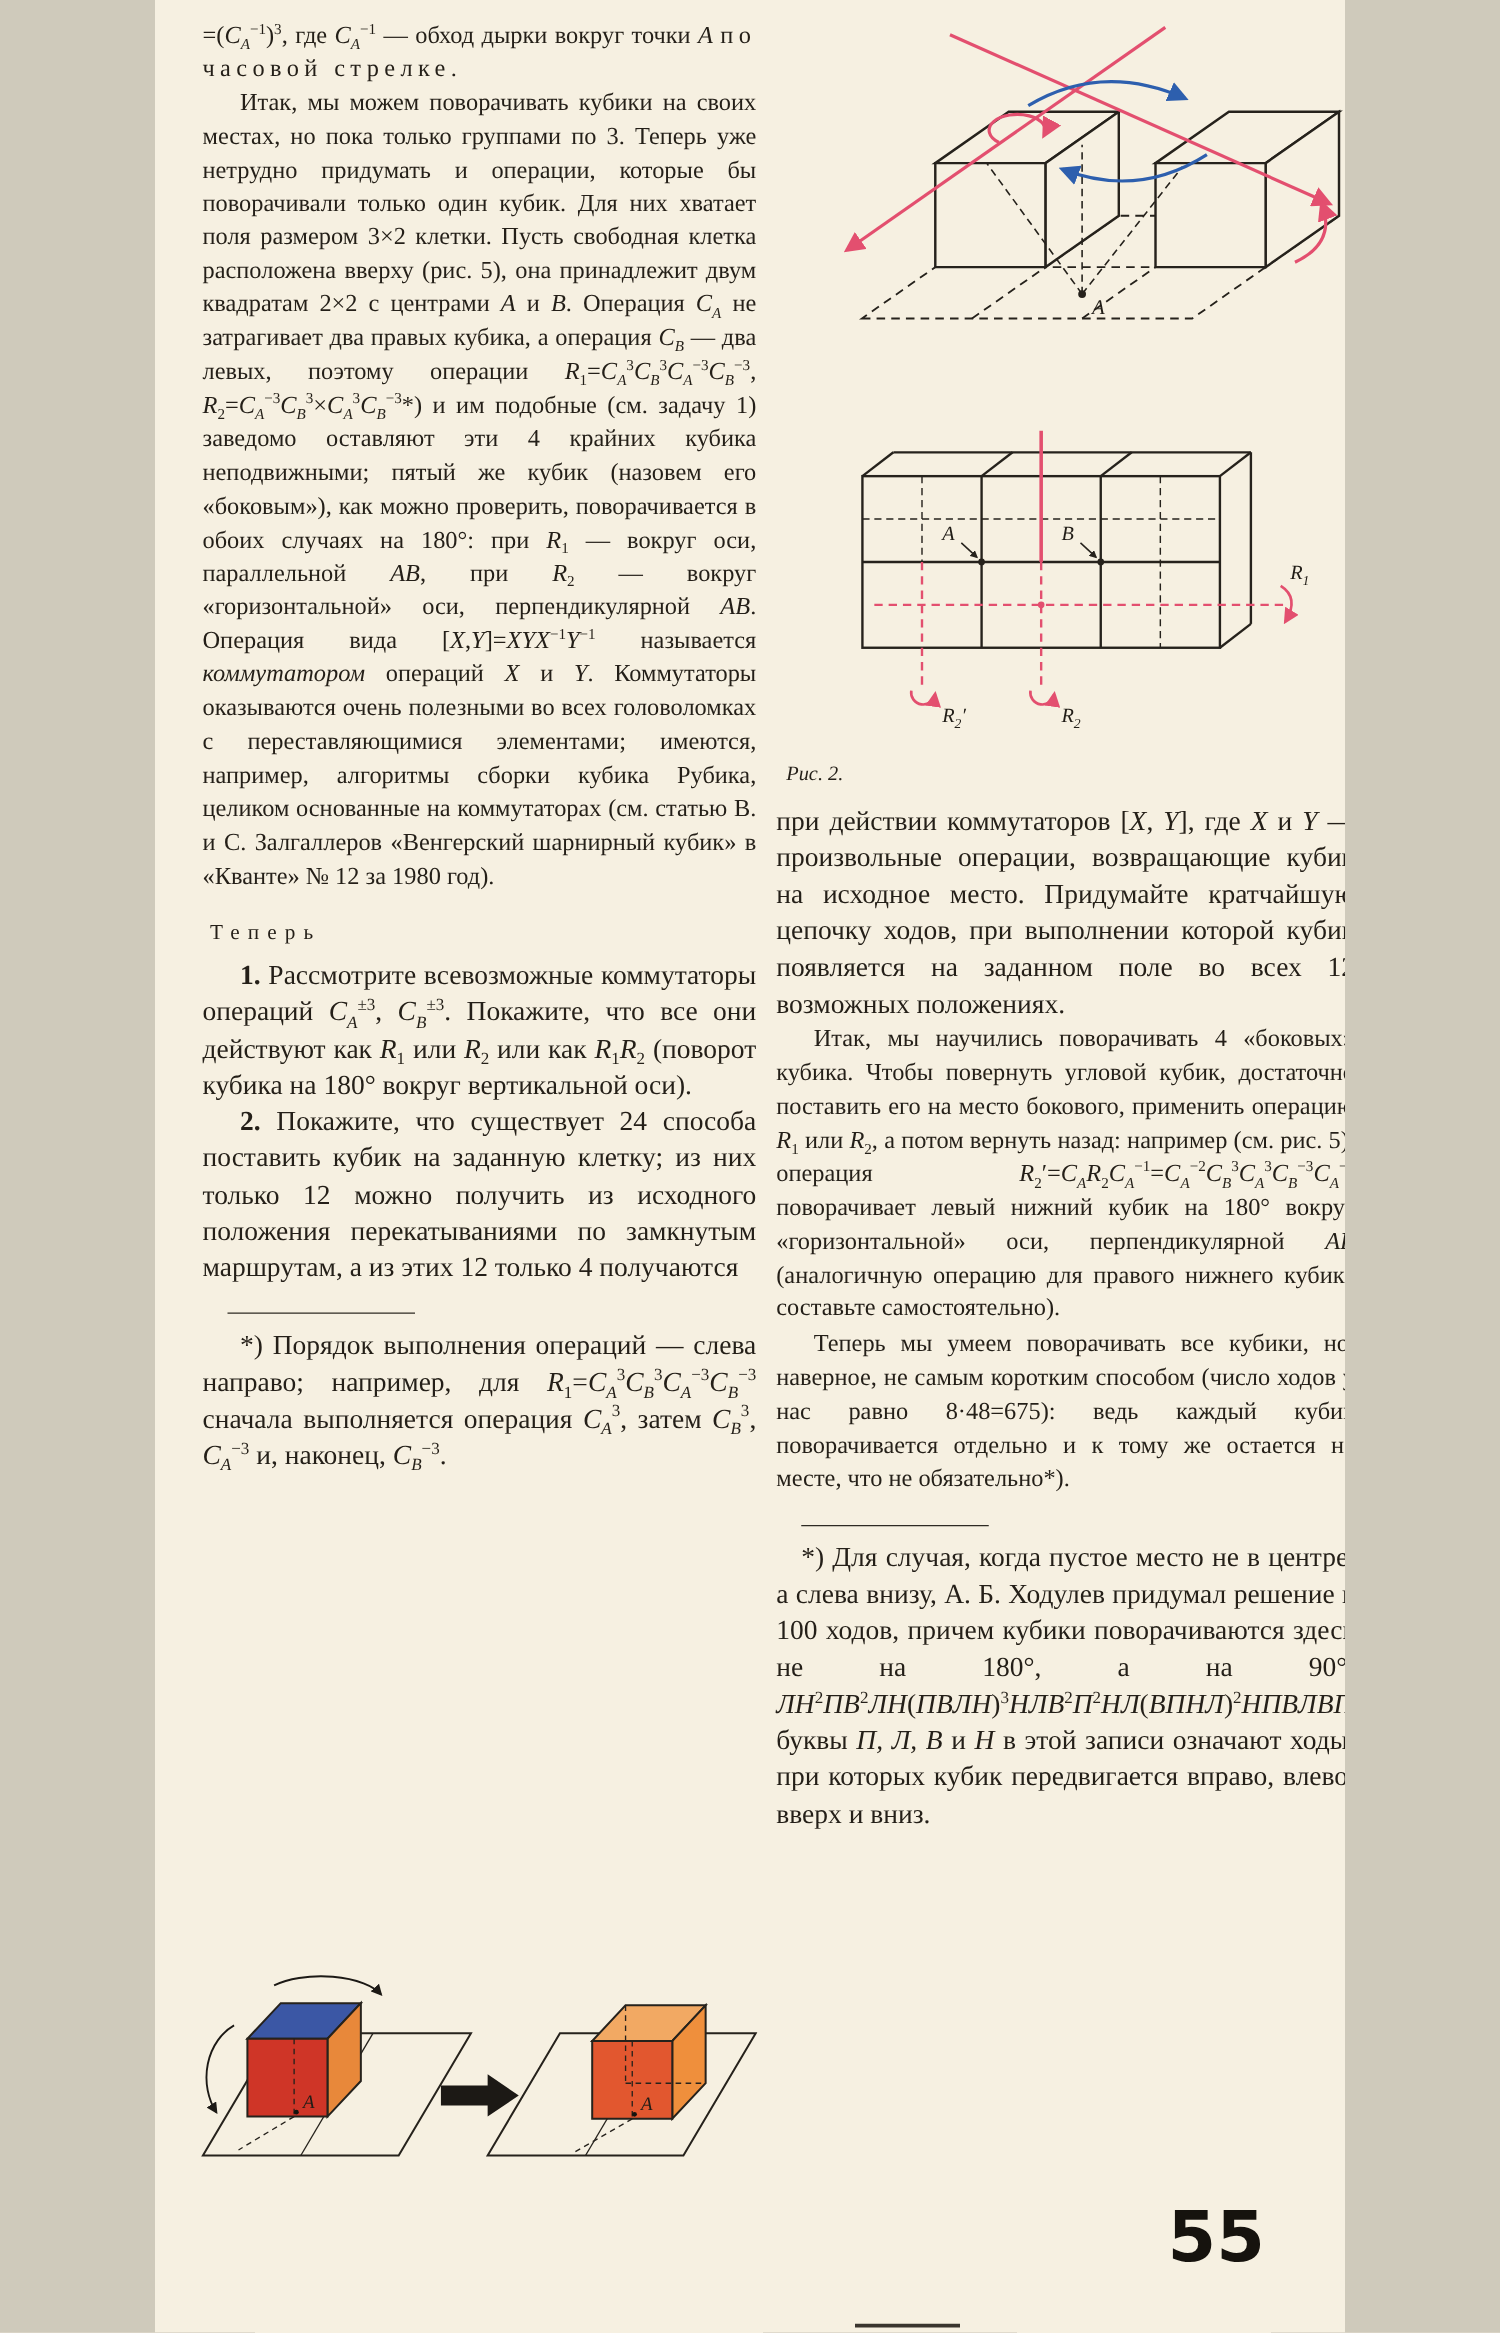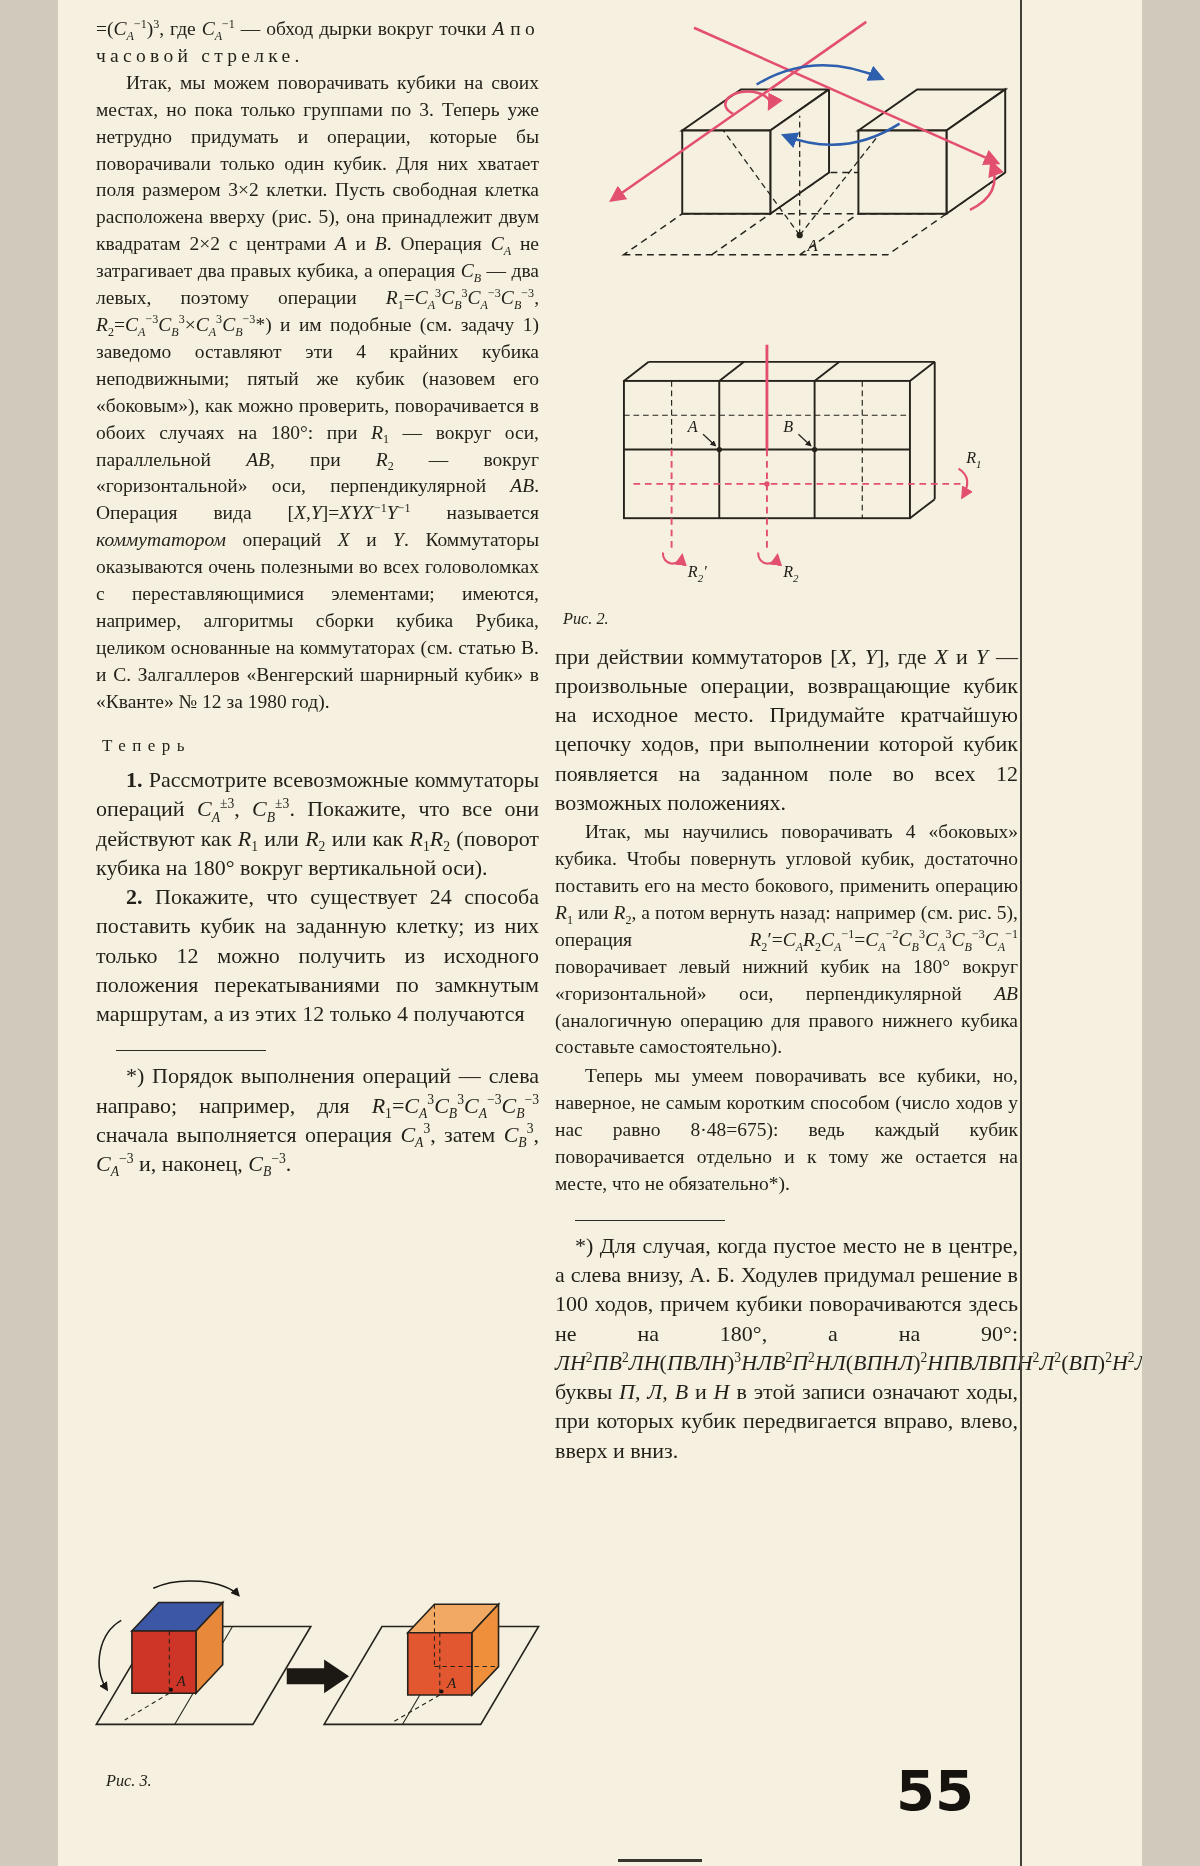--- a/index.html
+++ b/index.html
@@ -1,18 +1,18 @@
 <!DOCTYPE html>
 <html lang="ru"><head>
 <meta charset="utf-8">
 <style>
   * { margin:0; padding:0; box-sizing:border-box; }
   html,body { background:#cfcabb; }
   .page {
-    position:relative; width:1084px; height:1866px; margin:0 auto;
+    position:relative; width:952px; height:1866px; margin:0 auto;
     background:#f6f0e1; color:#241f18; overflow:hidden;
     font-family:"Liberation Serif", serif;
   }
   .col { position:absolute; text-align:justify; }
   .col-left  { left:38px;  top:16px; width:443px; }
   .col-right { left:497px; top:6px;  width:463px; }
 
   .bodytext { font-size:19.5px; line-height:1.38; }
   .bodytext p { text-indent:30px; margin:0; }
   p.noindent { text-indent:0 !important; }
@@ -29,21 +29,21 @@
   sub, sup { font-size:0.62em; line-height:0; position:relative; }
   i { font-style:italic; }
 
   .caption { font-style:italic; font-size:16.3px; line-height:1.33; margin-top:9px; text-align:justify; }
   .fig5caption { margin:4px 0 12px 8px; }
 
   .fig5wrap { margin:16px 0 0 26px; }
   .rc-body p { margin-top:2px; }
 
   .pagenum {
-    position:absolute; left:824px; top:1758px; width:92px; text-align:right;
+    position:absolute; left:796px; top:1758px; width:92px; text-align:right;
     font-family:"DejaVu Sans", sans-serif; font-weight:bold; font-size:56px; color:#16130e;
   }
   .vrule { position:absolute; left:962px; top:0; width:2px; height:1866px; background:#45403a; }
   .bottom-mark { position:absolute; left:560px; top:1859px; width:84px; height:3px; background:#3a352e; }
 
   .fig3block { position:absolute; left:36px; top:1542px; width:450px; }
   .fig3block .caption { margin:10px 0 0 12px; }
 
   svg { display:block; }
   .figlabel { font-style:italic; font-size:17px; fill:#211d17; font-family:"Liberation Serif", serif; }
@@ -207,20 +207,19 @@
       </g>
       <g stroke="#26221c" stroke-width="1.2" fill="none" stroke-dasharray="5,4">
         <line x1="388" y1="102" x2="388" y2="172"></line>
         <line x1="388" y1="172" x2="336" y2="202"></line>
         <line x1="382" y1="70" x2="382" y2="140"></line>
         <line x1="382" y1="140" x2="454" y2="140"></line>
       </g>
       <circle cx="390" cy="168" r="2.2" fill="#16130e"></circle>
       <text class="figlabel" x="396" y="164">A</text>
     </svg>
-    <div class="caption">Рис. 3.</div>
   </div>
 
   <div class="vrule"></div>
   <div class="bottom-mark"></div>
   <div class="pagenum">55</div>
 
 </div>
 
 </body></html>

